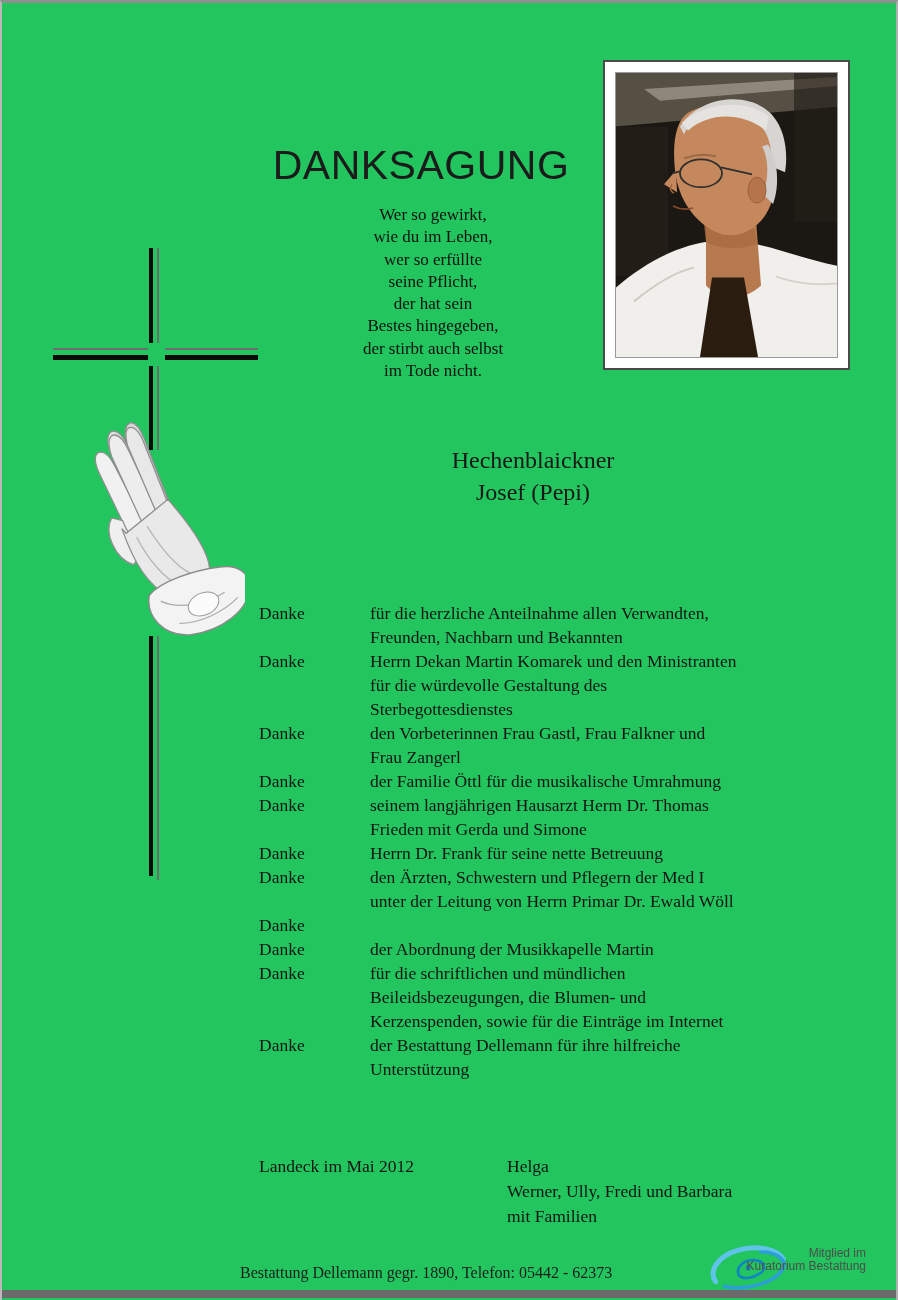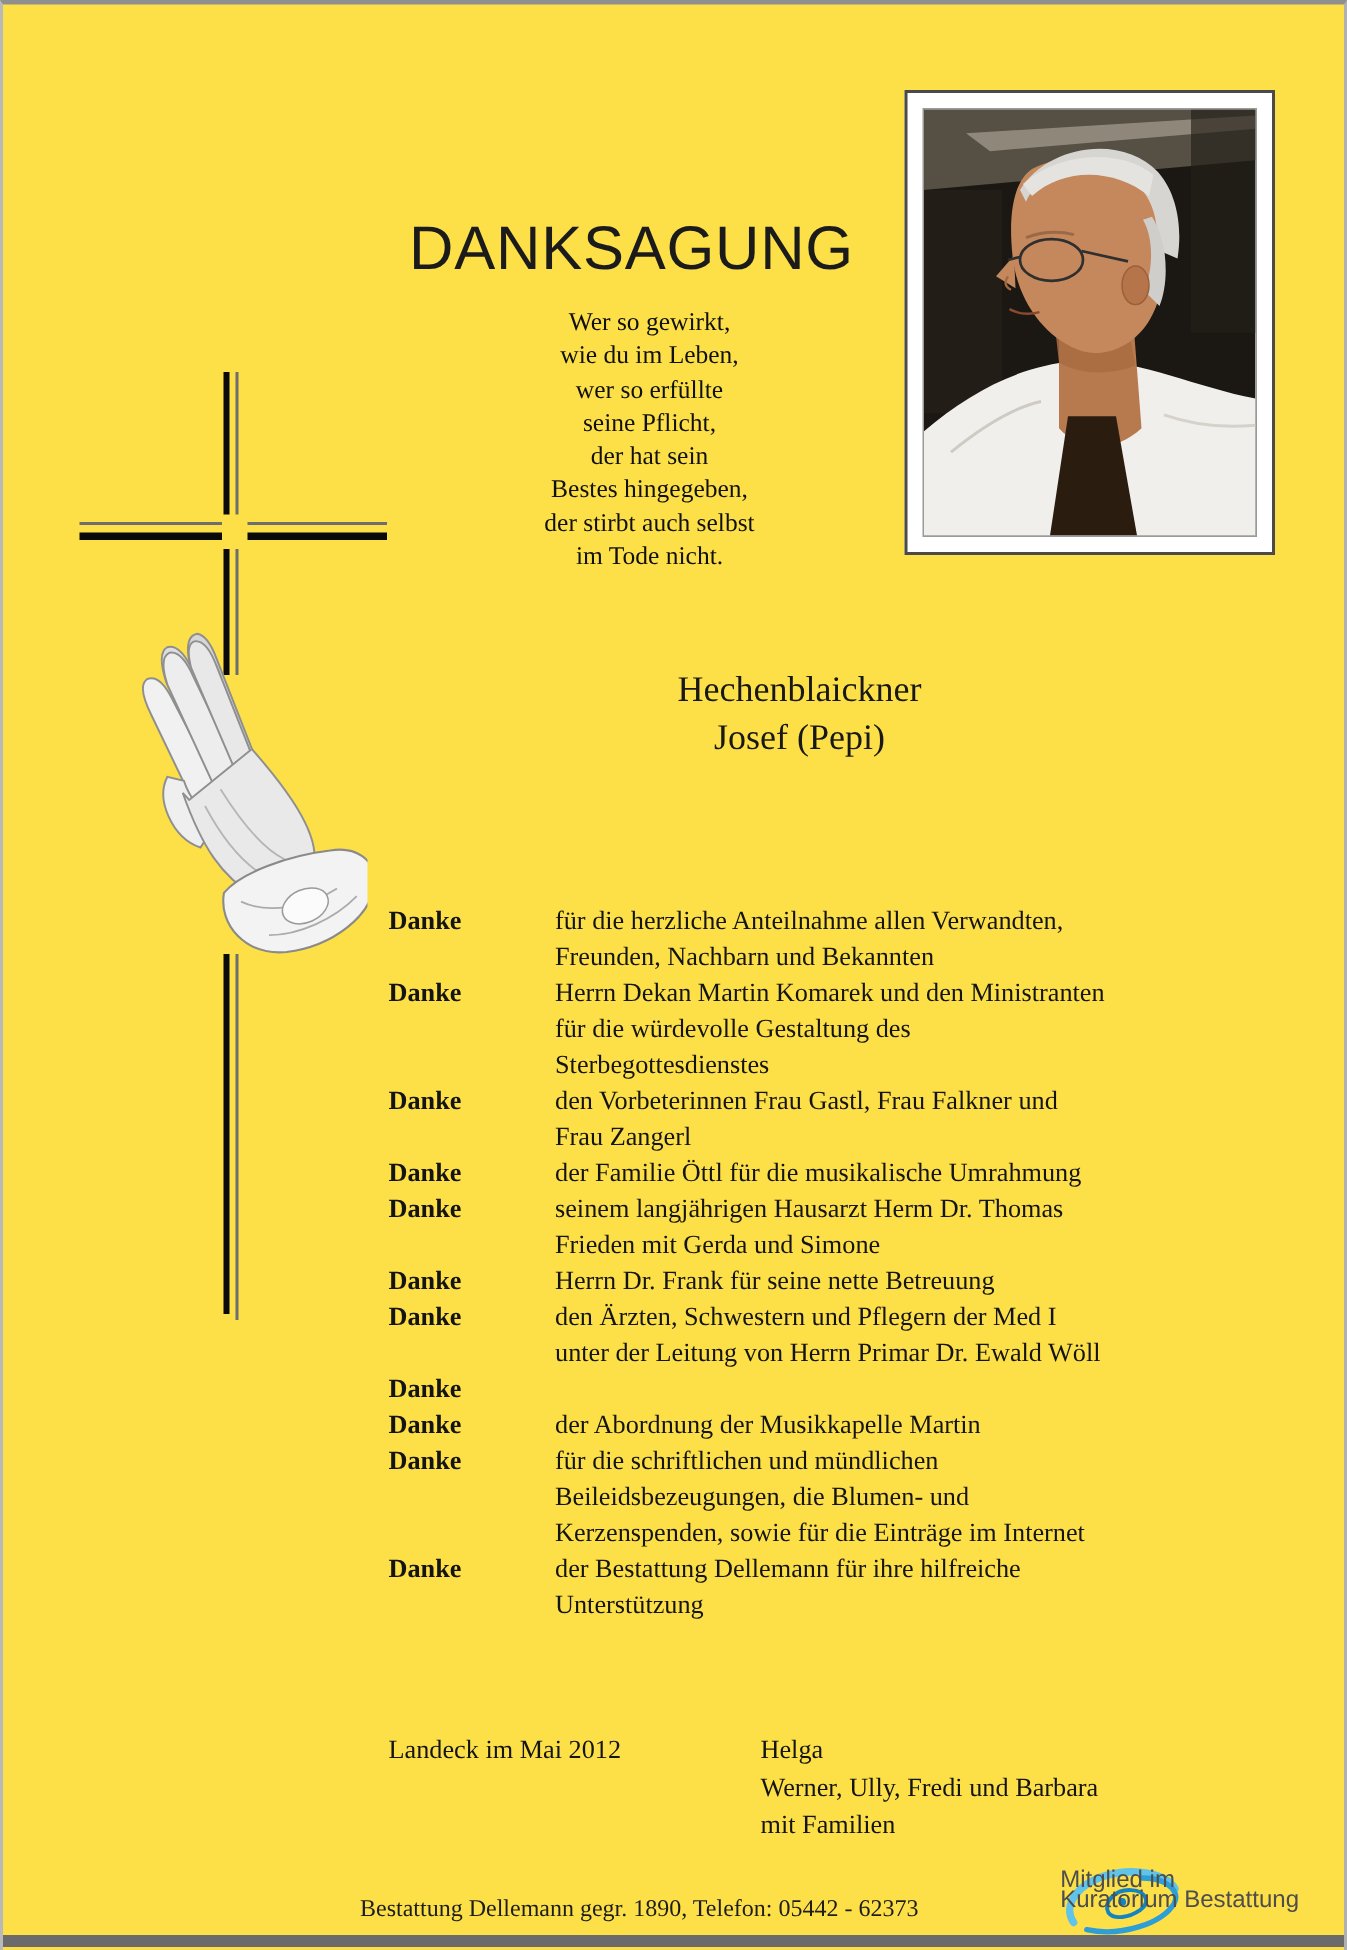--- a/index.html
+++ b/index.html
@@ -1,18 +1,18 @@
 <!DOCTYPE html>
 <html><head>
 <meta charset="utf-8">
 <style>
   html,body{margin:0;padding:0;background:#e8e8e8;}
   .card{
     position:relative; width:898px; height:1300px; margin:0 auto;
-    background:#fde047; box-sizing:border-box; overflow:hidden;
+    background:#22c55e; box-sizing:border-box; overflow:hidden;
     border-top:3px solid #8f8f8f; border-left:2px solid #b9b9b9; border-right:2px solid #b0b0b0;
     font-family:"Liberation Serif", serif; color:#141414;
   }
   .bottom-edge{position:absolute; left:0; top:1287px; width:898px; height:8px; background:#6b6b6b;}
 
   .title{
     position:absolute; left:219px; top:139px; width:400px; text-align:center;
     font-family:"Liberation Sans", sans-serif; font-size:41px; letter-spacing:0.5px;
     font-weight:400; color:#1b1b1b; white-space:nowrap;
   }
@@ -36,33 +36,33 @@
 
   .hands{position:absolute; left:68px; top:408px; width:175px; height:242px;}
 
   .name-block{position:absolute; left:381px; top:441px; width:300px; text-align:center;}
   .name-line{font-size:24px; line-height:32px; color:#181818;}
   .dates{margin-top:7px; font-size:15.5px; color:#181818; white-space:nowrap;}
   .dates .death{margin-left:16px;}
 
   .danke-list{position:absolute; left:257px; top:598px; width:615px; font-size:17.5px; line-height:24px;}
   .danke-row{display:flex;}
-  .danke-label{width:111px; flex:none;font-weight:bold;}
+  .danke-label{width:111px; flex:none;}
   .danke-text{flex:1; white-space:pre-line;}
 
   .closing{position:absolute; left:257px; top:1151px; width:630px; display:flex; font-size:17.5px; line-height:25px;}
   .place-date{width:248px; flex:none;}
   .signatories{white-space:pre-line;}
 
   .footer-text{position:absolute; left:238px; top:1261px; font-size:16px; color:#1d1d1d; white-space:nowrap;}
   .logo{position:absolute; left:700px; top:1236px; width:196px; height:54px;}
   .logo svg{position:absolute; left:0; top:2px;}
   .logo-text{
-    position:absolute; right:32px; top:8px; 
-    font-family:"Liberation Sans", sans-serif; font-size:16px; line-height:13px;
+    position:absolute; right:32px; top:8px; text-align:right;
+    font-family:"Liberation Sans", sans-serif; font-size:12px; line-height:13px;
     color:#4d4d4d; white-space:pre-line;
   }
 </style>
 </head>
 <body>
 
 <div class="card">
 
   <div class="title">DANKSAGUNG</div>
 

